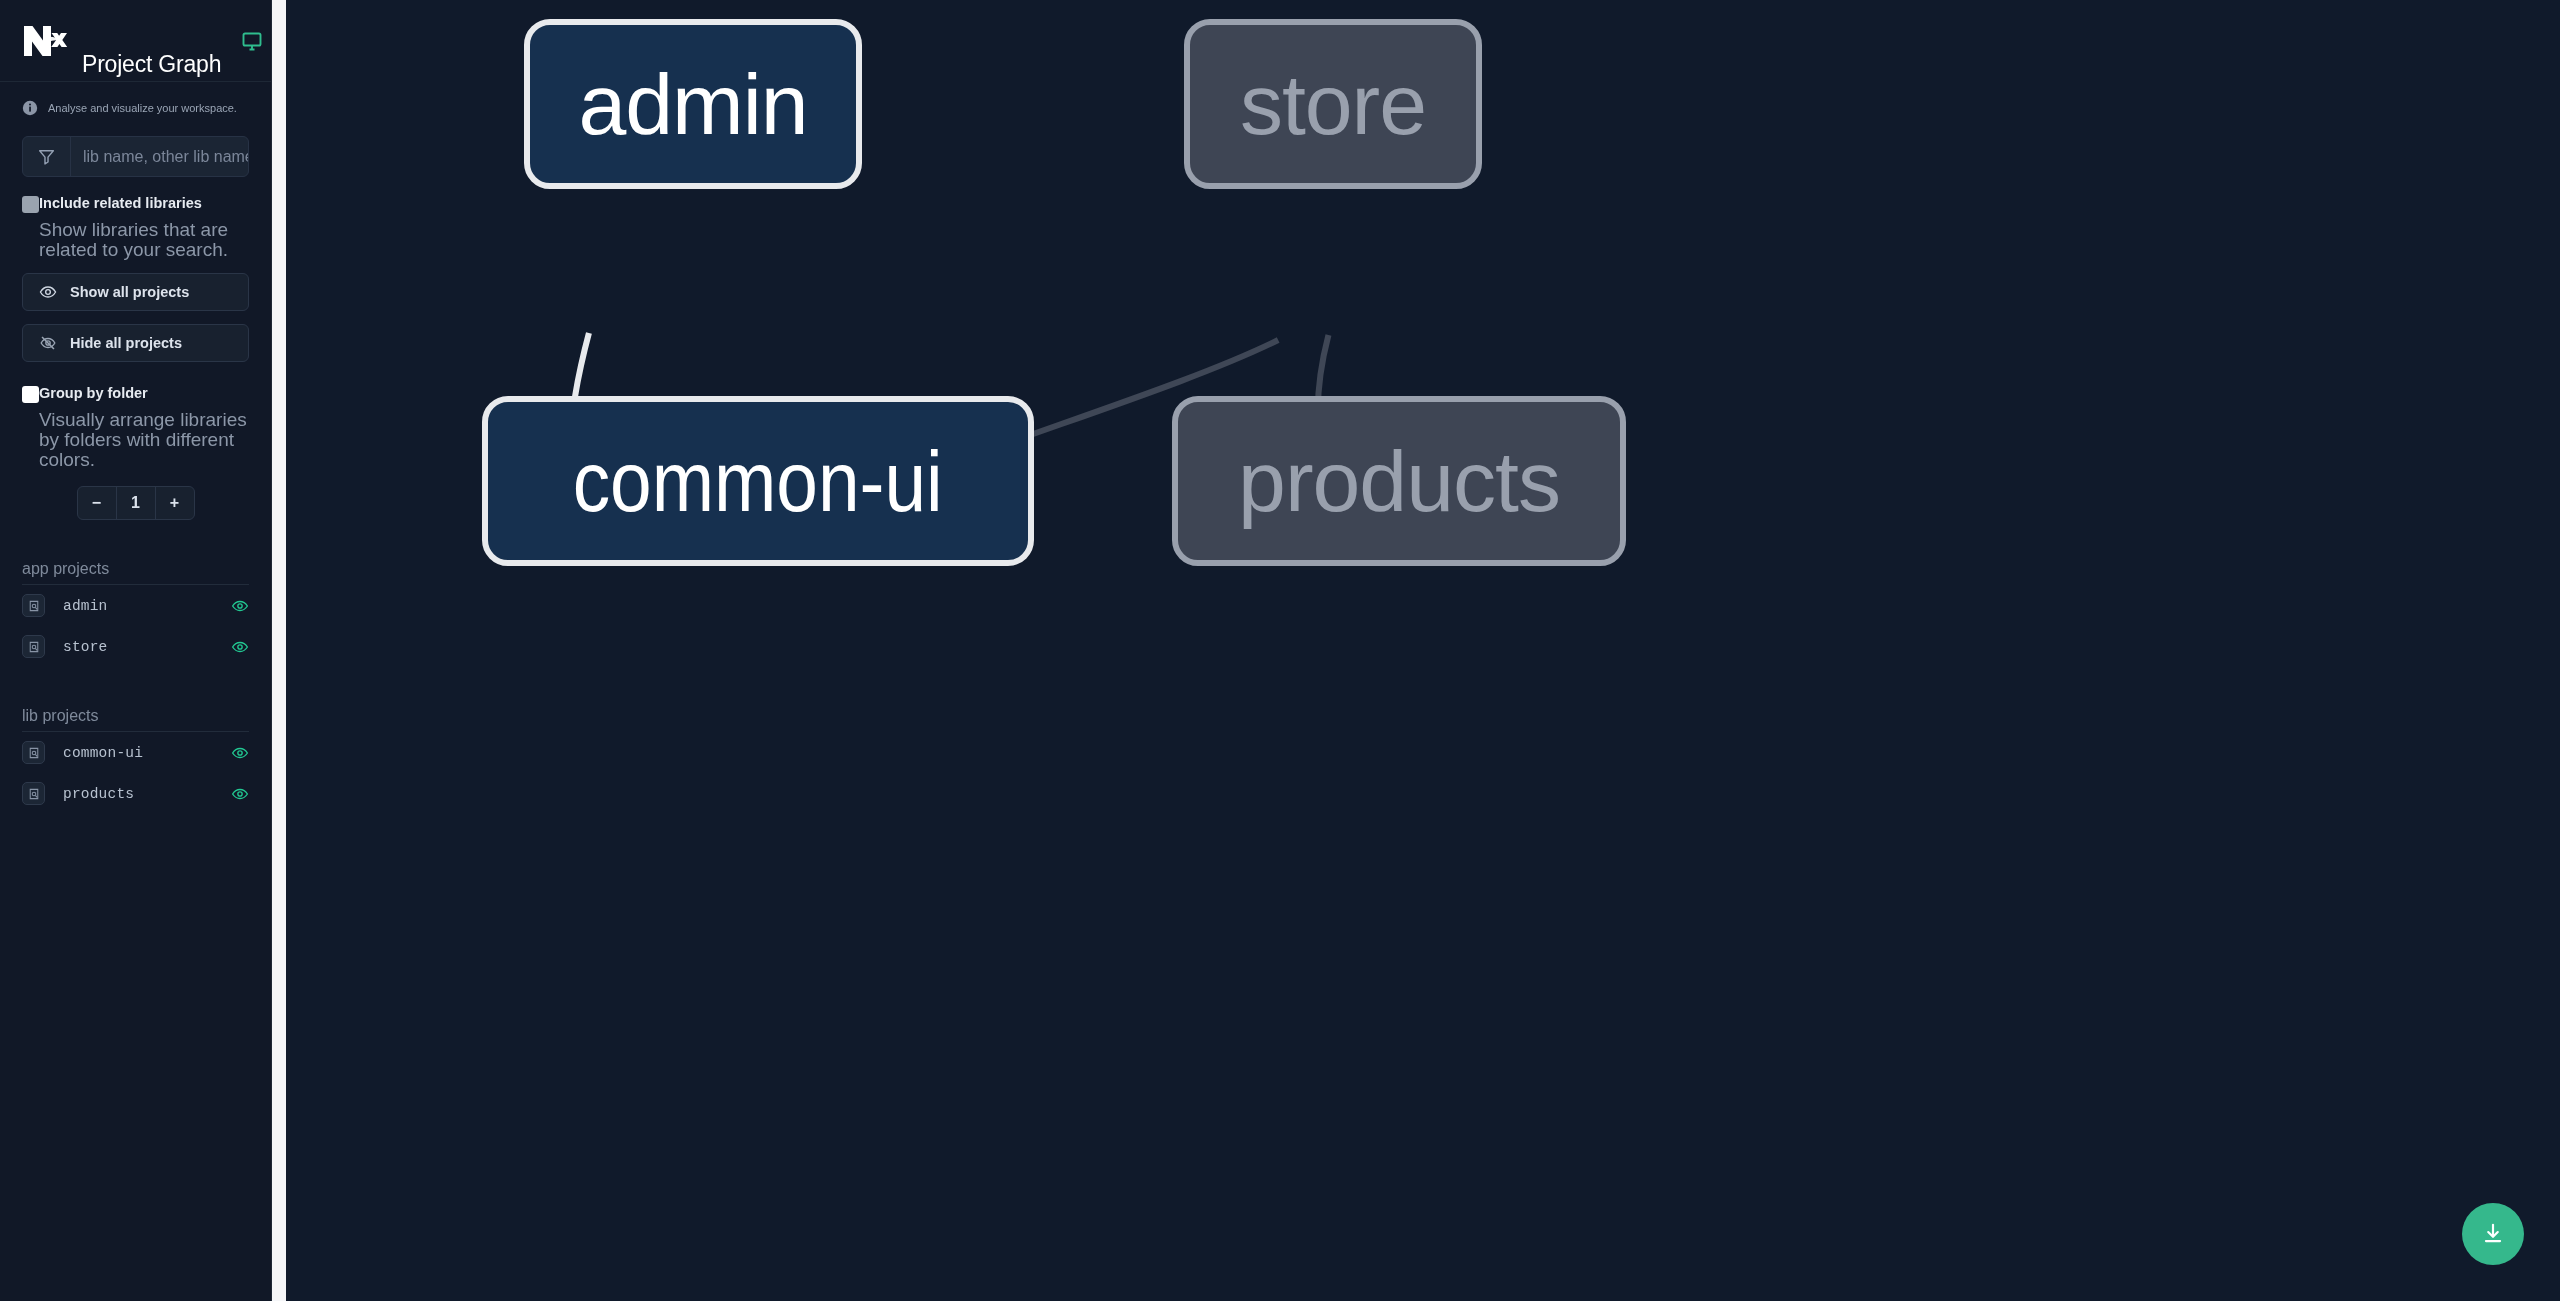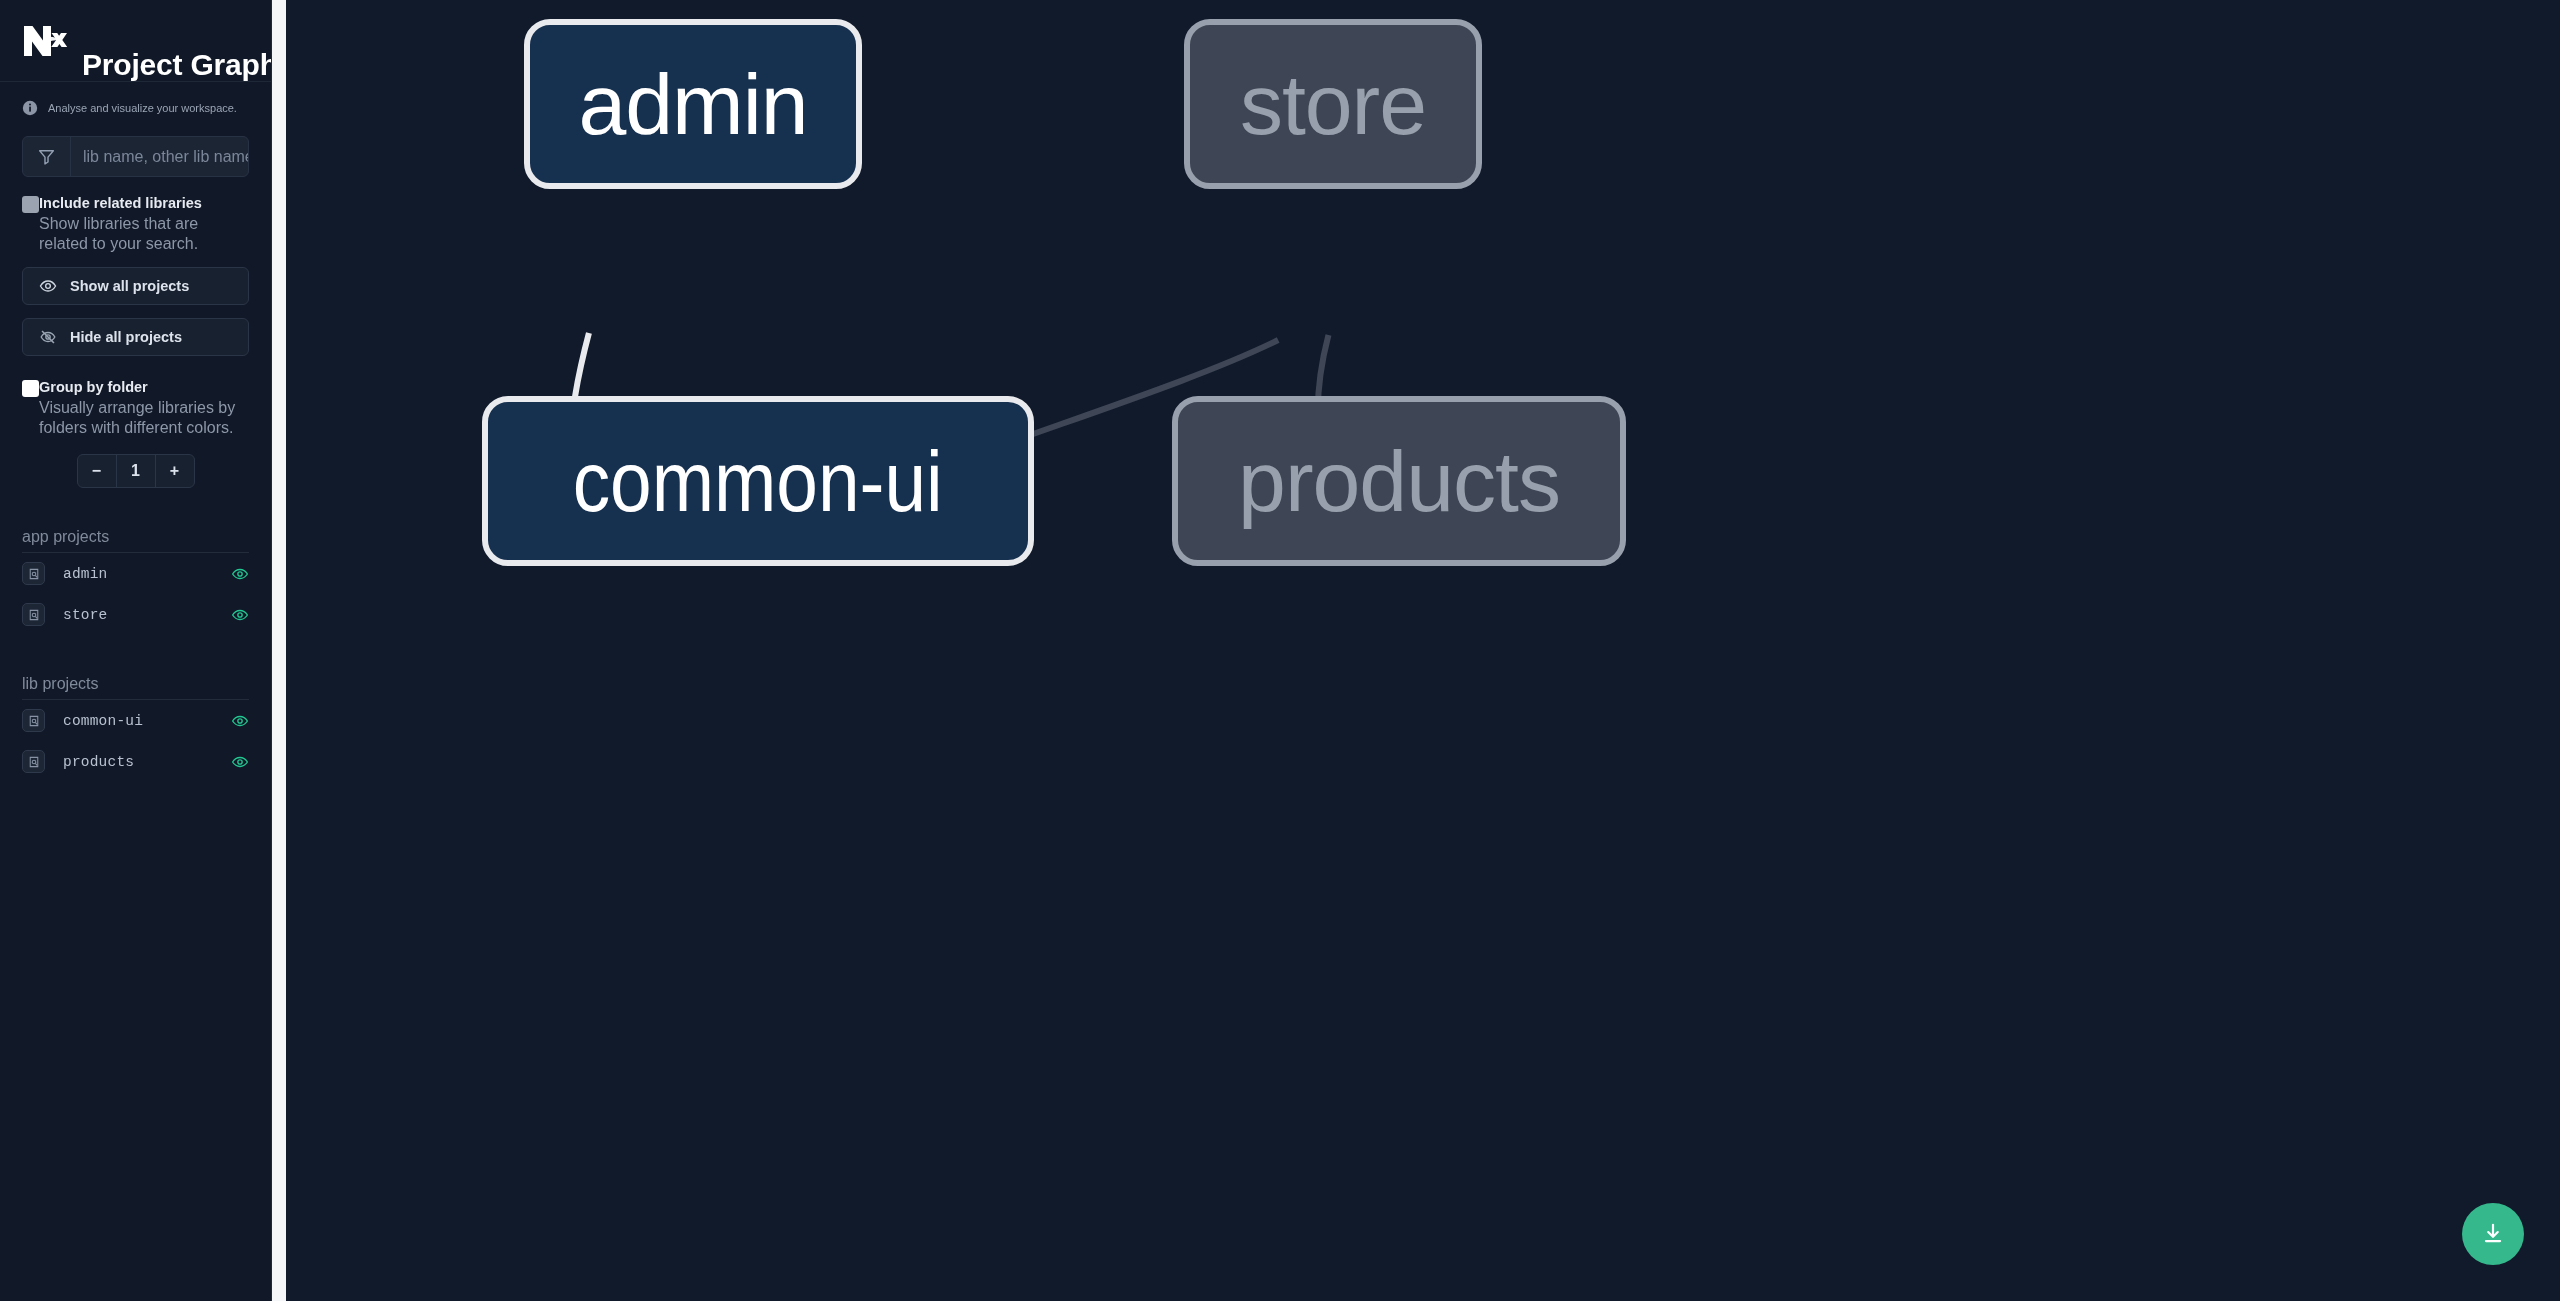--- a/index.html
+++ b/index.html
@@ -28,21 +28,21 @@
   }
 
   .sb-header {
     height: 82px;
     display: flex; align-items: center;
     padding: 0 22px;
     border-bottom: 1px solid #1e2836;
   }
   .nx-logo { width: 46px; height: 40px; margin-right: 14px; flex: 0 0 46px; }
   .sb-title {
-    color: #ffffff; font-size: 30px; font-weight: 700;
+    color: #ffffff; font-size: 23px; font-weight: 400;
     letter-spacing: -0.2px; white-space: nowrap; margin-top: 48px;
   }
   .monitor-icon { margin-left: 20px; width: 22px; height: 22px; flex:0 0 22px; }
 
   .sb-tagline {
     display: flex; align-items: center; gap: 10px;
     padding: 18px 22px 0 22px;
     color: #9aa5b5; font-size: 11px;
   }
   .info-dot { width: 16px; height: 16px; flex: 0 0 16px; }
@@ -79,21 +79,21 @@
   .cbx.white { background: #ffffff; }
   .cbx.green { background: #22c892; }
   .cbx.green:after {
     content: ""; position: absolute;
     left: 5px; top: 2px; width: 5px; height: 9px;
     border: solid #0c2e22; border-width: 0 2.3px 2.3px 0;
     transform: rotate(42deg);
   }
   .opt-text { min-width: 0; }
   .opt-label { color: #e7ebf1; font-size: 14.5px; font-weight: 700; line-height: 18px; }
-  .opt-desc { color: #8c97a8; font-size: 16px; line-height: 20px; margin-top: 2px; }
+  .opt-desc { color: #8c97a8; font-size: 19px; line-height: 20px; margin-top: 8px; }
 
   .btn-wide {
     display: flex; align-items: center; gap: 13px;
     width: 100%; height: 38px;
     margin-top: 13px;
     background: #18212f;
     border: 1px solid #2a3547;
     border-radius: 6px;
     padding: 0 16px;
     color: #dde3ec; font-size: 14.5px; font-weight: 700;

